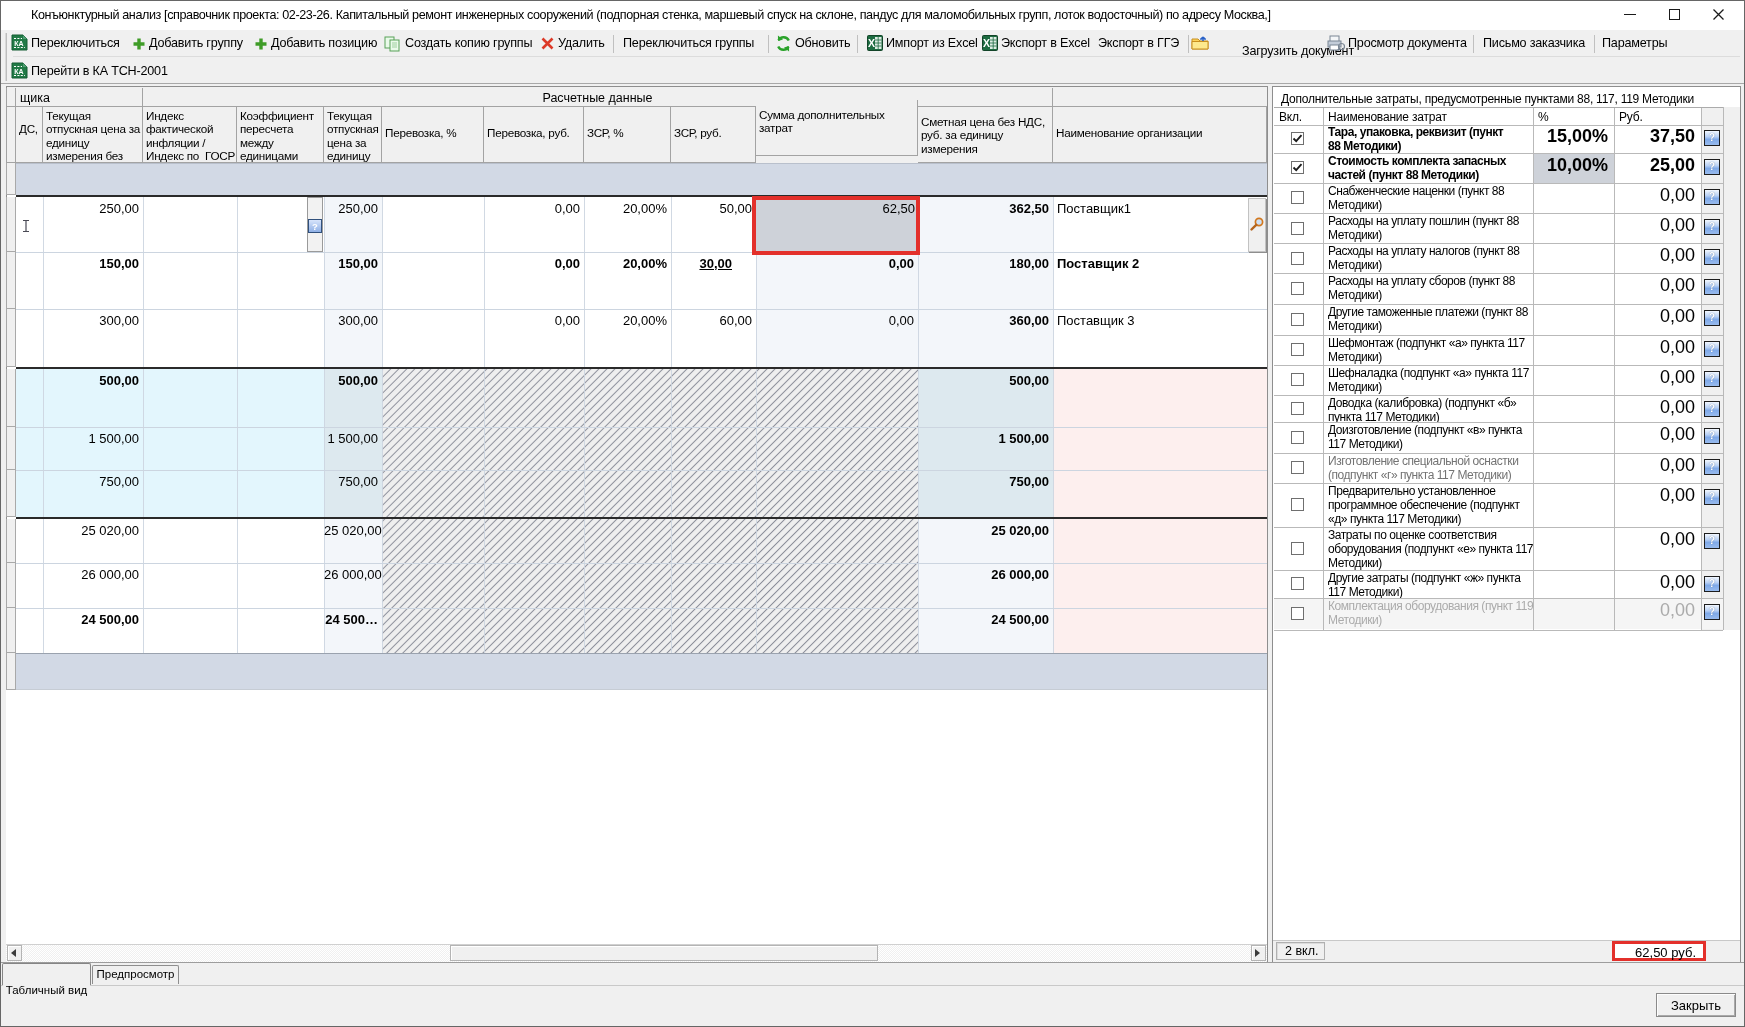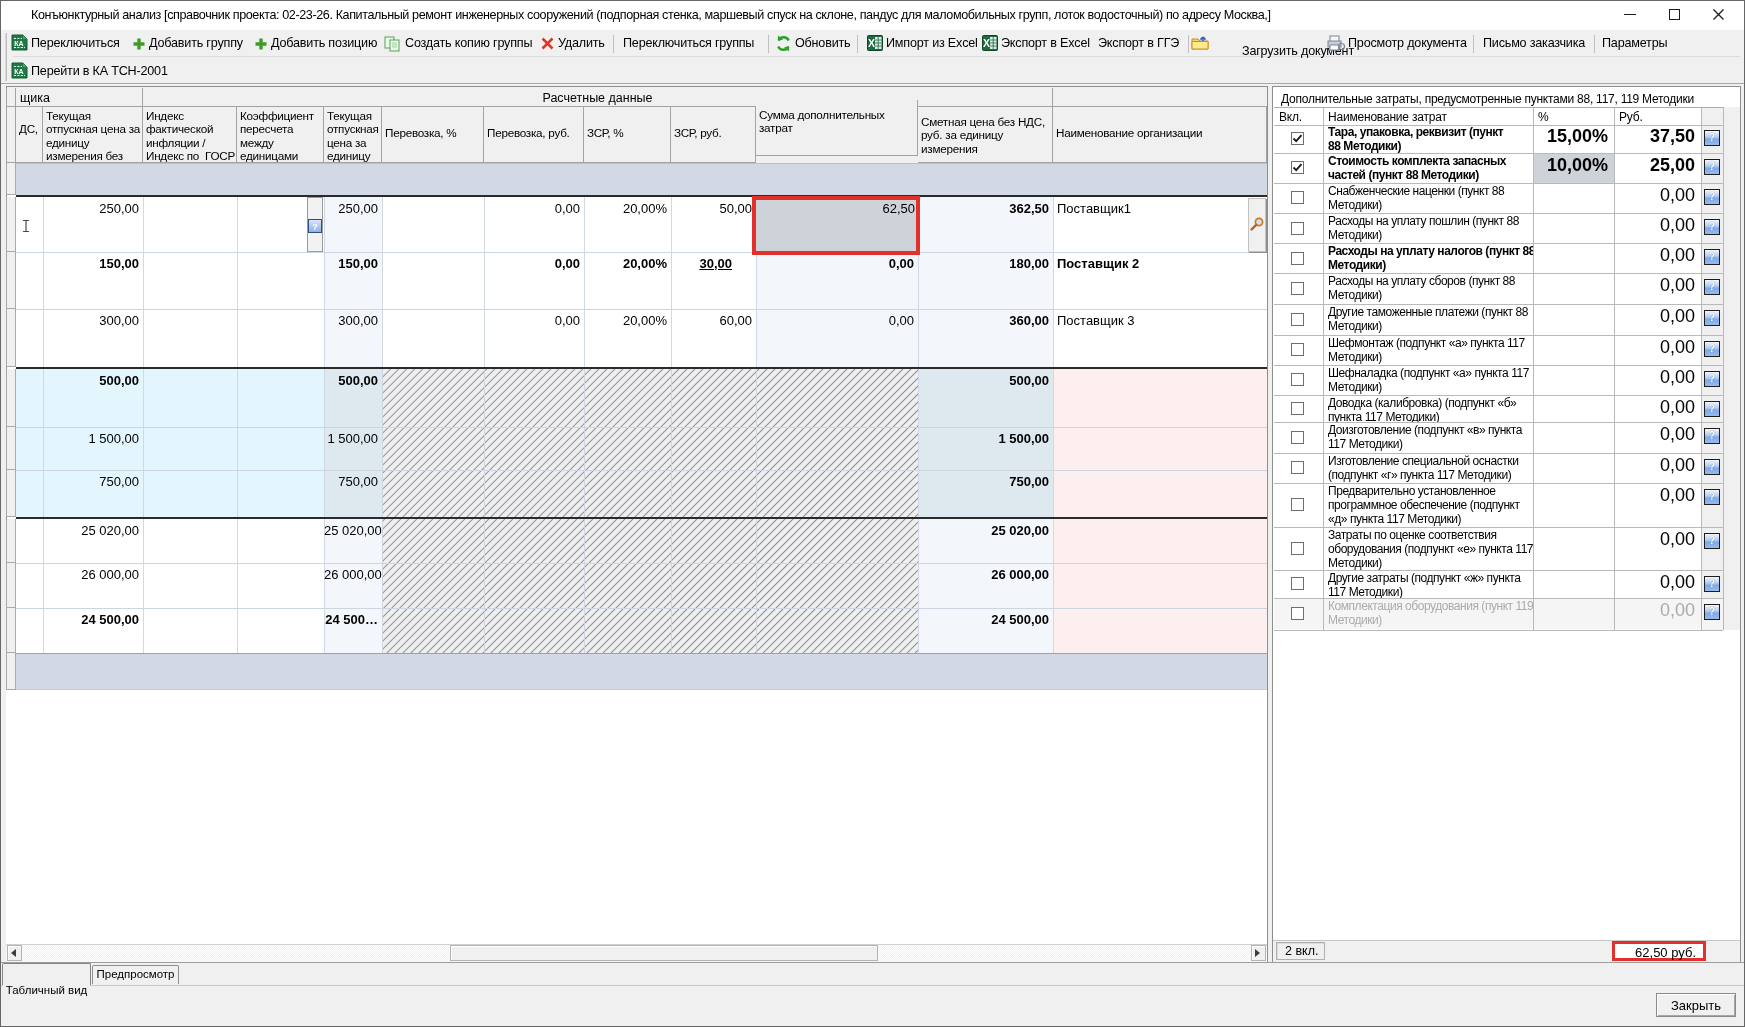--- a/index.html
+++ b/index.html
@@ -298,21 +298,21 @@
   </div>
 <div class="qb" style="left:1704px;top:158.9px;width:16px;height:16px;">?</div>
 <div class="rname" style="left:1323px;top:182.7px;width:210px;height:30.3px;color:#000;font-weight:normal">Снабженческие наценки (пункт 88<br>Методики)</div>
 <div class="rval" style="left:1614px;top:182.7px;width:87px;height:30.3px;color:#000">0,00</div>
 <div style="left:1291px;top:191.35px;width:13px;height:13px;background:#fff;border:1px solid #6f6f6f;padding:0 0 0 0"></div>
 <div class="qb" style="left:1704px;top:188.7px;width:16px;height:16px;">?</div>
 <div class="rname" style="left:1323px;top:213.0px;width:210px;height:30.3px;color:#000;font-weight:normal">Расходы на уплату пошлин (пункт 88<br>Методики)</div>
 <div class="rval" style="left:1614px;top:213.0px;width:87px;height:30.3px;color:#000">0,00</div>
 <div style="left:1291px;top:221.65px;width:13px;height:13px;background:#fff;border:1px solid #6f6f6f;padding:0 0 0 0"></div>
 <div class="qb" style="left:1704px;top:219.0px;width:16px;height:16px;">?</div>
-<div class="rname" style="left:1323px;top:243.3px;width:210px;height:29.7px;color:#000;font-weight:bold">Расходы на уплату налогов (пункт 88<br>Методики)</div>
+<div class="rname" style="left:1323px;top:243.3px;width:210px;height:29.7px;color:#000;font-weight:normal">Расходы на уплату налогов (пункт 88<br>Методики)</div>
 <div class="rval" style="left:1614px;top:243.3px;width:87px;height:29.7px;color:#000">0,00</div>
 <div style="left:1291px;top:251.65px;width:13px;height:13px;background:#fff;border:1px solid #6f6f6f;padding:0 0 0 0"></div>
 <div class="qb" style="left:1704px;top:249.3px;width:16px;height:16px;">?</div>
 <div class="rname" style="left:1323px;top:273.0px;width:210px;height:30.8px;color:#000;font-weight:normal">Расходы на уплату сборов (пункт 88<br>Методики)</div>
 <div class="rval" style="left:1614px;top:273.0px;width:87px;height:30.8px;color:#000">0,00</div>
 <div style="left:1291px;top:281.9px;width:13px;height:13px;background:#fff;border:1px solid #6f6f6f;padding:0 0 0 0"></div>
 <div class="qb" style="left:1704px;top:279.0px;width:16px;height:16px;">?</div>
 <div class="rname" style="left:1323px;top:303.8px;width:210px;height:30.7px;color:#000;font-weight:normal">Другие таможенные платежи (пункт 88<br>Методики)</div>
 <div class="rval" style="left:1614px;top:303.8px;width:87px;height:30.7px;color:#000">0,00</div>
 <div style="left:1291px;top:312.65000000000003px;width:13px;height:13px;background:#fff;border:1px solid #6f6f6f;padding:0 0 0 0"></div>
@@ -326,21 +326,21 @@
 <div style="left:1291px;top:373.34999999999997px;width:13px;height:13px;background:#fff;border:1px solid #6f6f6f;padding:0 0 0 0"></div>
 <div class="qb" style="left:1704px;top:371.2px;width:16px;height:16px;">?</div>
 <div class="rname" style="left:1323px;top:394.5px;width:210px;height:27.5px;color:#000;font-weight:normal">Доводка (калибровка) (подпункт «б»<br>пункта 117 Методики)</div>
 <div class="rval" style="left:1614px;top:394.5px;width:87px;height:27.5px;color:#000">0,00</div>
 <div style="left:1291px;top:401.75px;width:13px;height:13px;background:#fff;border:1px solid #6f6f6f;padding:0 0 0 0"></div>
 <div class="qb" style="left:1704px;top:400.5px;width:16px;height:16px;">?</div>
 <div class="rname" style="left:1323px;top:422.0px;width:210px;height:30.6px;color:#000;font-weight:normal">Доизготовление (подпункт «в» пункта<br>117 Методики)</div>
 <div class="rval" style="left:1614px;top:422.0px;width:87px;height:30.6px;color:#000">0,00</div>
 <div style="left:1291px;top:430.8px;width:13px;height:13px;background:#fff;border:1px solid #6f6f6f;padding:0 0 0 0"></div>
 <div class="qb" style="left:1704px;top:428.0px;width:16px;height:16px;">?</div>
-<div class="rname" style="left:1323px;top:452.6px;width:210px;height:30.3px;color:#000000;font-weight:normal">Изготовление специальной оснастки<br>(подпункт «г» пункта 117 Методики)</div>
+<div class="rname" style="left:1323px;top:452.6px;width:210px;height:30.3px;color:#737373;font-weight:normal">Изготовление специальной оснастки<br>(подпункт «г» пункта 117 Методики)</div>
 <div class="rval" style="left:1614px;top:452.6px;width:87px;height:30.3px;color:#000">0,00</div>
 <div style="left:1291px;top:461.25px;width:13px;height:13px;background:#fff;border:1px solid #6f6f6f;padding:0 0 0 0"></div>
 <div class="qb" style="left:1704px;top:458.6px;width:16px;height:16px;">?</div>
 <div class="rname" style="left:1323px;top:482.9px;width:210px;height:44.1px;color:#000;font-weight:normal">Предварительно установленное<br>программное обеспечение (подпункт<br>«д» пункта 117 Методики)</div>
 <div class="rval" style="left:1614px;top:482.9px;width:87px;height:44.1px;color:#000">0,00</div>
 <div style="left:1291px;top:498.45px;width:13px;height:13px;background:#fff;border:1px solid #6f6f6f;padding:0 0 0 0"></div>
 <div class="qb" style="left:1704px;top:488.9px;width:16px;height:16px;">?</div>
 <div class="rname" style="left:1323px;top:527.0px;width:210px;height:42.5px;color:#000;font-weight:normal">Затраты по оценке соответствия<br>оборудования (подпункт «е» пункта 117<br>Методики)</div>
 <div class="rval" style="left:1614px;top:527.0px;width:87px;height:42.5px;color:#000">0,00</div>
 <div style="left:1291px;top:541.75px;width:13px;height:13px;background:#fff;border:1px solid #6f6f6f;padding:0 0 0 0"></div>

